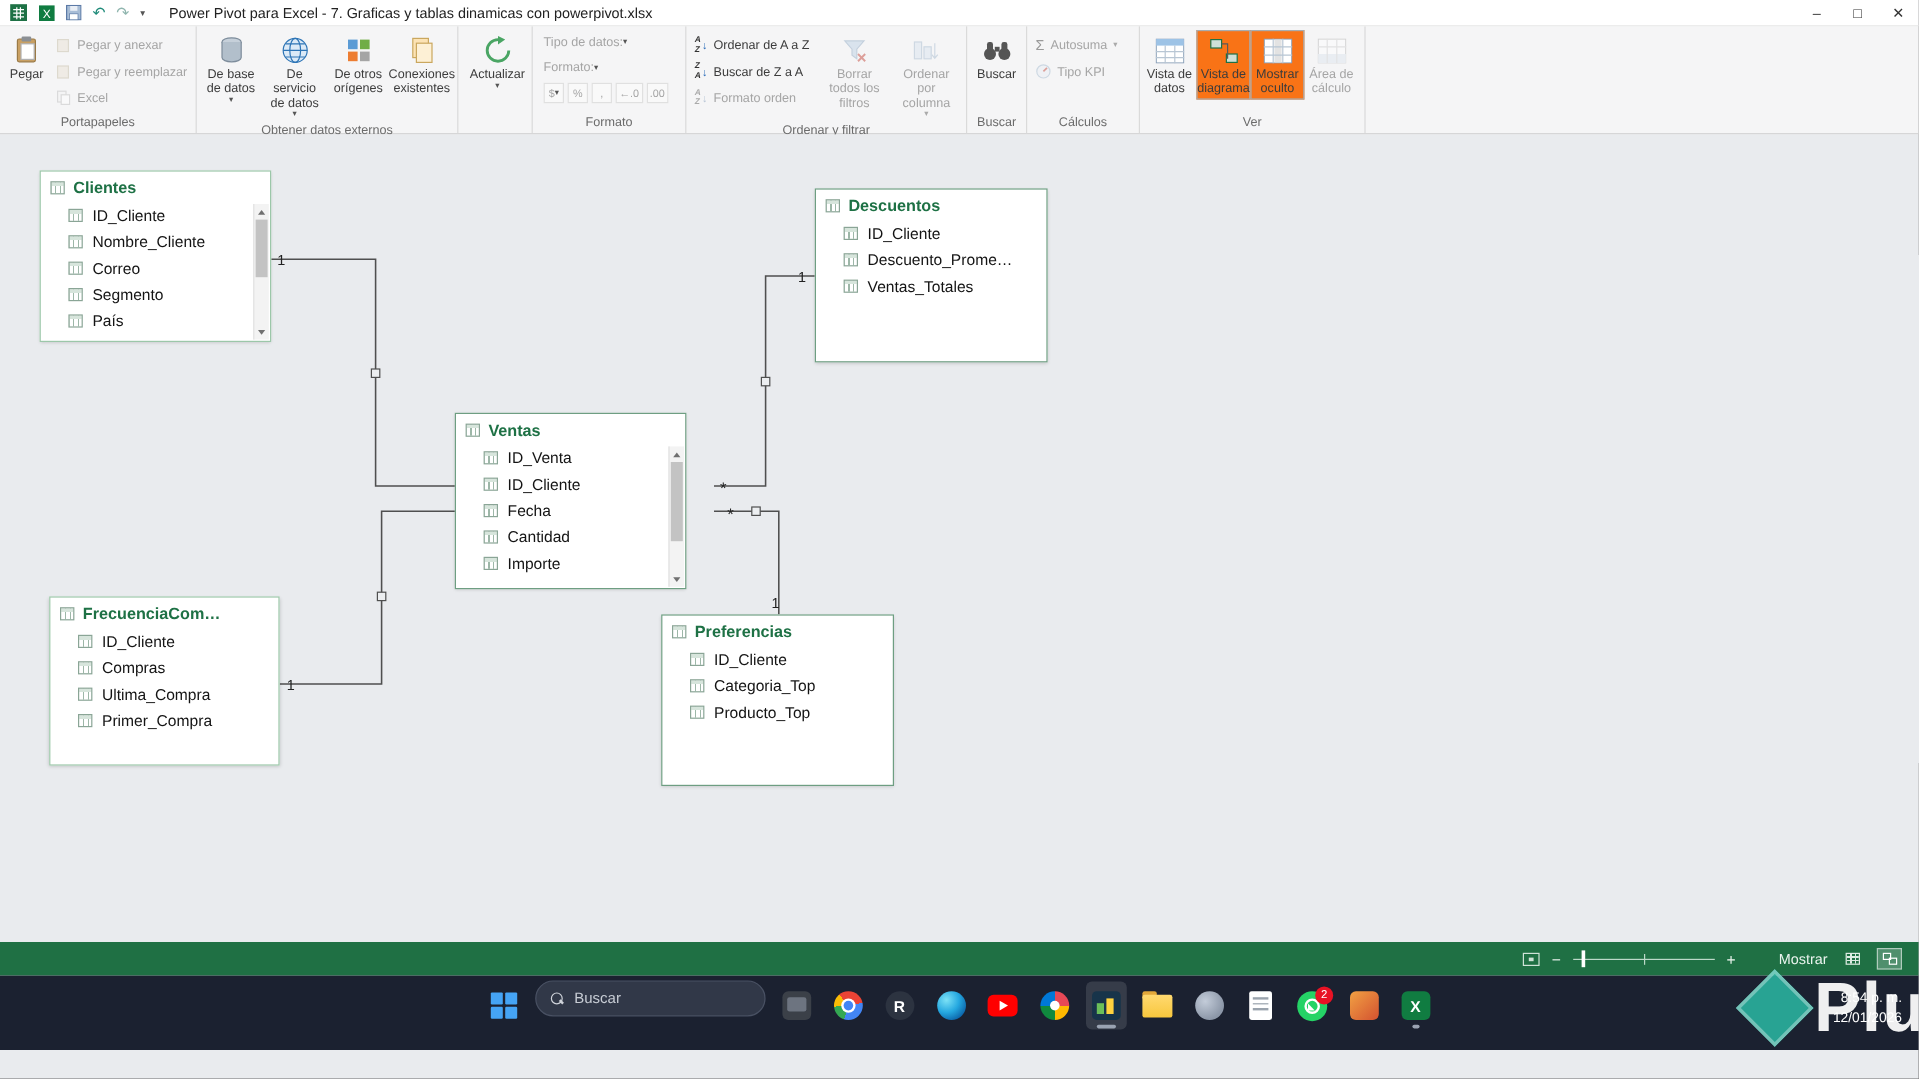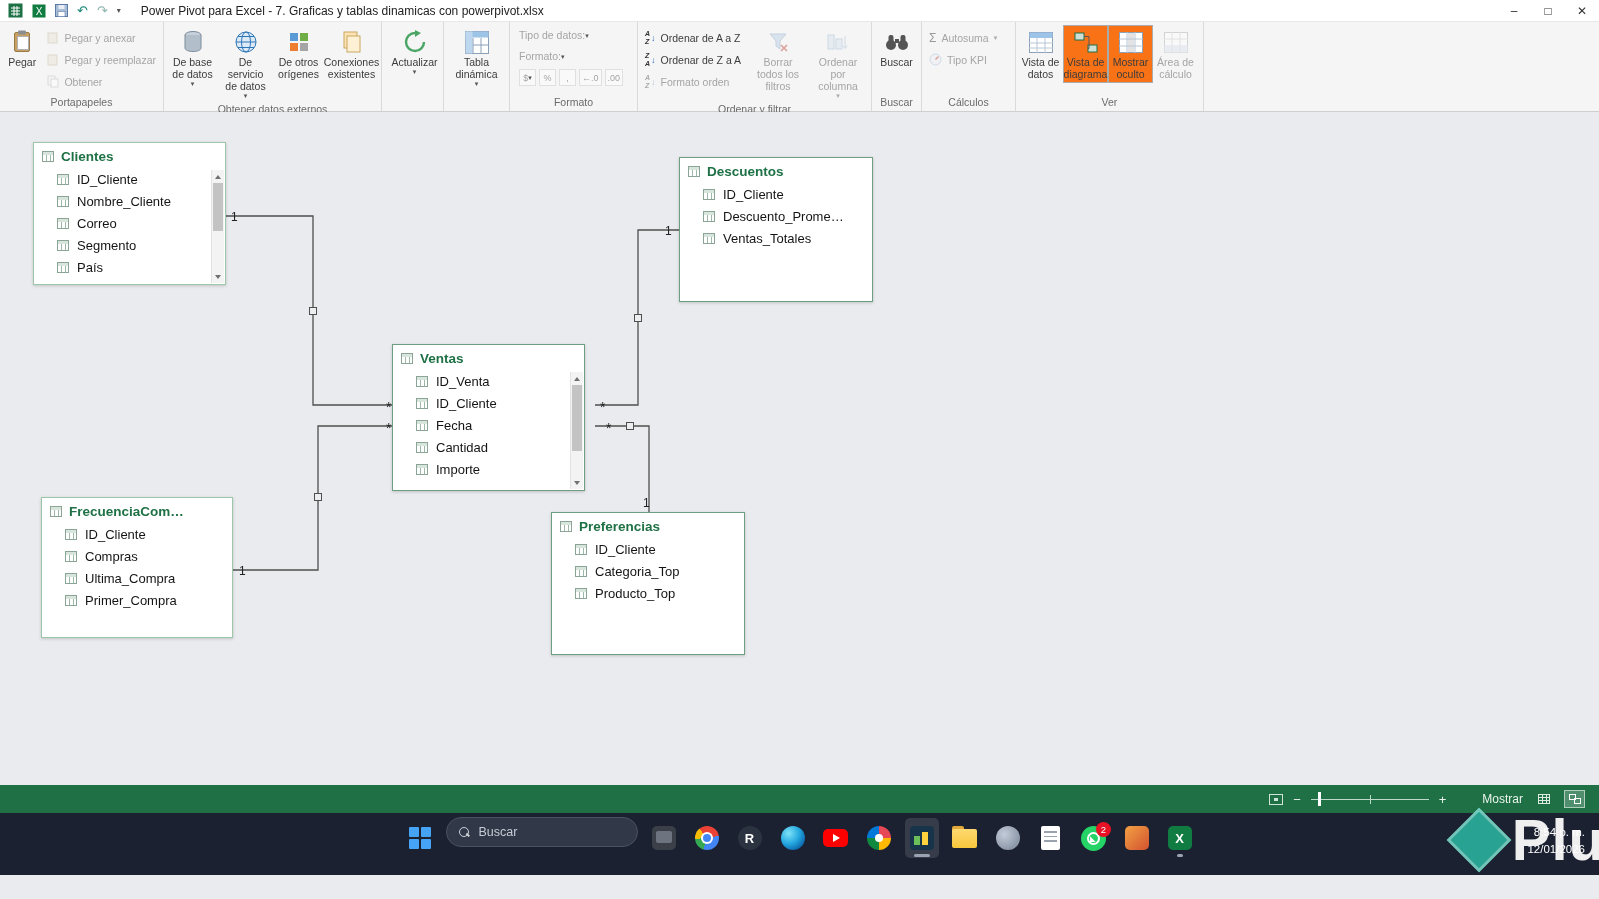--- a/index.html
+++ b/index.html
@@ -209,21 +209,21 @@
             <svg width="12" height="13">
                 <rect x="1" y="2" width="9" height="10" fill="#e9e1d2" stroke="#c2b89f"></rect>
               </svg>
             <span>Pegar y reemplazar</span>
           </div>
           <div class="smallbtn disabled">
             <svg width="12" height="13">
                 <rect x="1" y="1" width="7" height="9" fill="#f4f4f4" stroke="#bbb"></rect>
                 <rect x="4" y="4" width="7" height="8" fill="#fff" stroke="#bbb"></rect>
               </svg>
-            <span>Obtener</span>
+            <span>Excel</span>
           </div>
         </div>
       </div>
       <div class="rg-label">Portapapeles</div>
     </div>
 
     <div class="rgroup" style="width:218px">
       <div class="rg-content">
         <div class="bigbtn">
           <span class="bicon">
@@ -279,37 +279,20 @@
                 <polygon points="12,0 18,3 12,7" fill="#4aa564"></polygon>
               </svg>
           </span>
           <span>Actualizar</span>
           <span class="caret">▾</span>
         </div>
       </div>
       <div class="rg-label"></div>
     </div>
 
-    <div class="rgroup" style="width:66px">
-      <div class="rg-content" style="justify-content:center">
-        <div class="bigbtn" style="width:60px">
-          <span class="bicon">
-            <svg width="24" height="23">
-                <rect x="0.5" y="0.5" width="23" height="22" fill="#fff" stroke="#8aa0b8"></rect>
-                <rect x="0.5" y="0.5" width="23" height="6" fill="#9dc3e6"></rect>
-                <rect x="0.5" y="0.5" width="7" height="22" fill="#bdd7ee"></rect>
-                <path d="M8 7v16M16 7v16M8 14h16" stroke="#8aa0b8" fill="none"></path>
-              </svg>
-          </span>
-          <span>Tabla dinámica</span>
-          <span class="caret">▾</span>
-        </div>
-      </div>
-      <div class="rg-label"></div>
-    </div>
 
     <div class="rgroup" style="width:128px">
       <div class="rg-content" style="flex-direction:column;align-items:stretch;gap:1px;padding-left:6px">
         <div class="fmtrow">
           <span>Tipo de datos:</span>
           <span class="caret">▾</span>
         </div>
         <div class="fmtrow">
           <span>Formato:</span>
           <span class="caret">▾</span>
@@ -350,21 +333,21 @@
             <span>Ordenar de A a Z</span>
           </div>
           <div class="smallbtn">
             <span class="azico">
                 <span class="azletters">
                   <i>Z</i>
                   <i>A</i>
                 </span>
                 <span class="azarrow">↓</span>
               </span>
-            <span>Ordenar de Z a A</span>
+            <span>Buscar de Z a A</span>
           </div>
           <div class="smallbtn disabled">
             <span class="azico">
                 <span class="azletters">
                   <i>A</i>
                   <i>Z</i>
                 </span>
                 <span class="azarrow">↓</span>
               </span>
             <span>Formato orden</span>
@@ -561,21 +544,21 @@
       <div class="dt-row">
           <span class="tico"></span>
           <span>Descuento_Prome…</span>
         </div>
       <div class="dt-row">
           <span class="tico"></span>
           <span>Ventas_Totales</span>
         </div>
     </div>
 
-    <div class="dt" style="left:392px;top:232px;width:193px;height:147px">
+    <div class="dt" style="left:379px;top:232px;width:193px;height:147px">
       <div class="dt-head">
         <span class="tico"></span>
         <span>Ventas</span>
       </div>
       <div class="dt-row">
           <span class="tico"></span>
           <span>ID_Venta</span>
         </div>
       <div class="dt-row">
           <span class="tico"></span>

